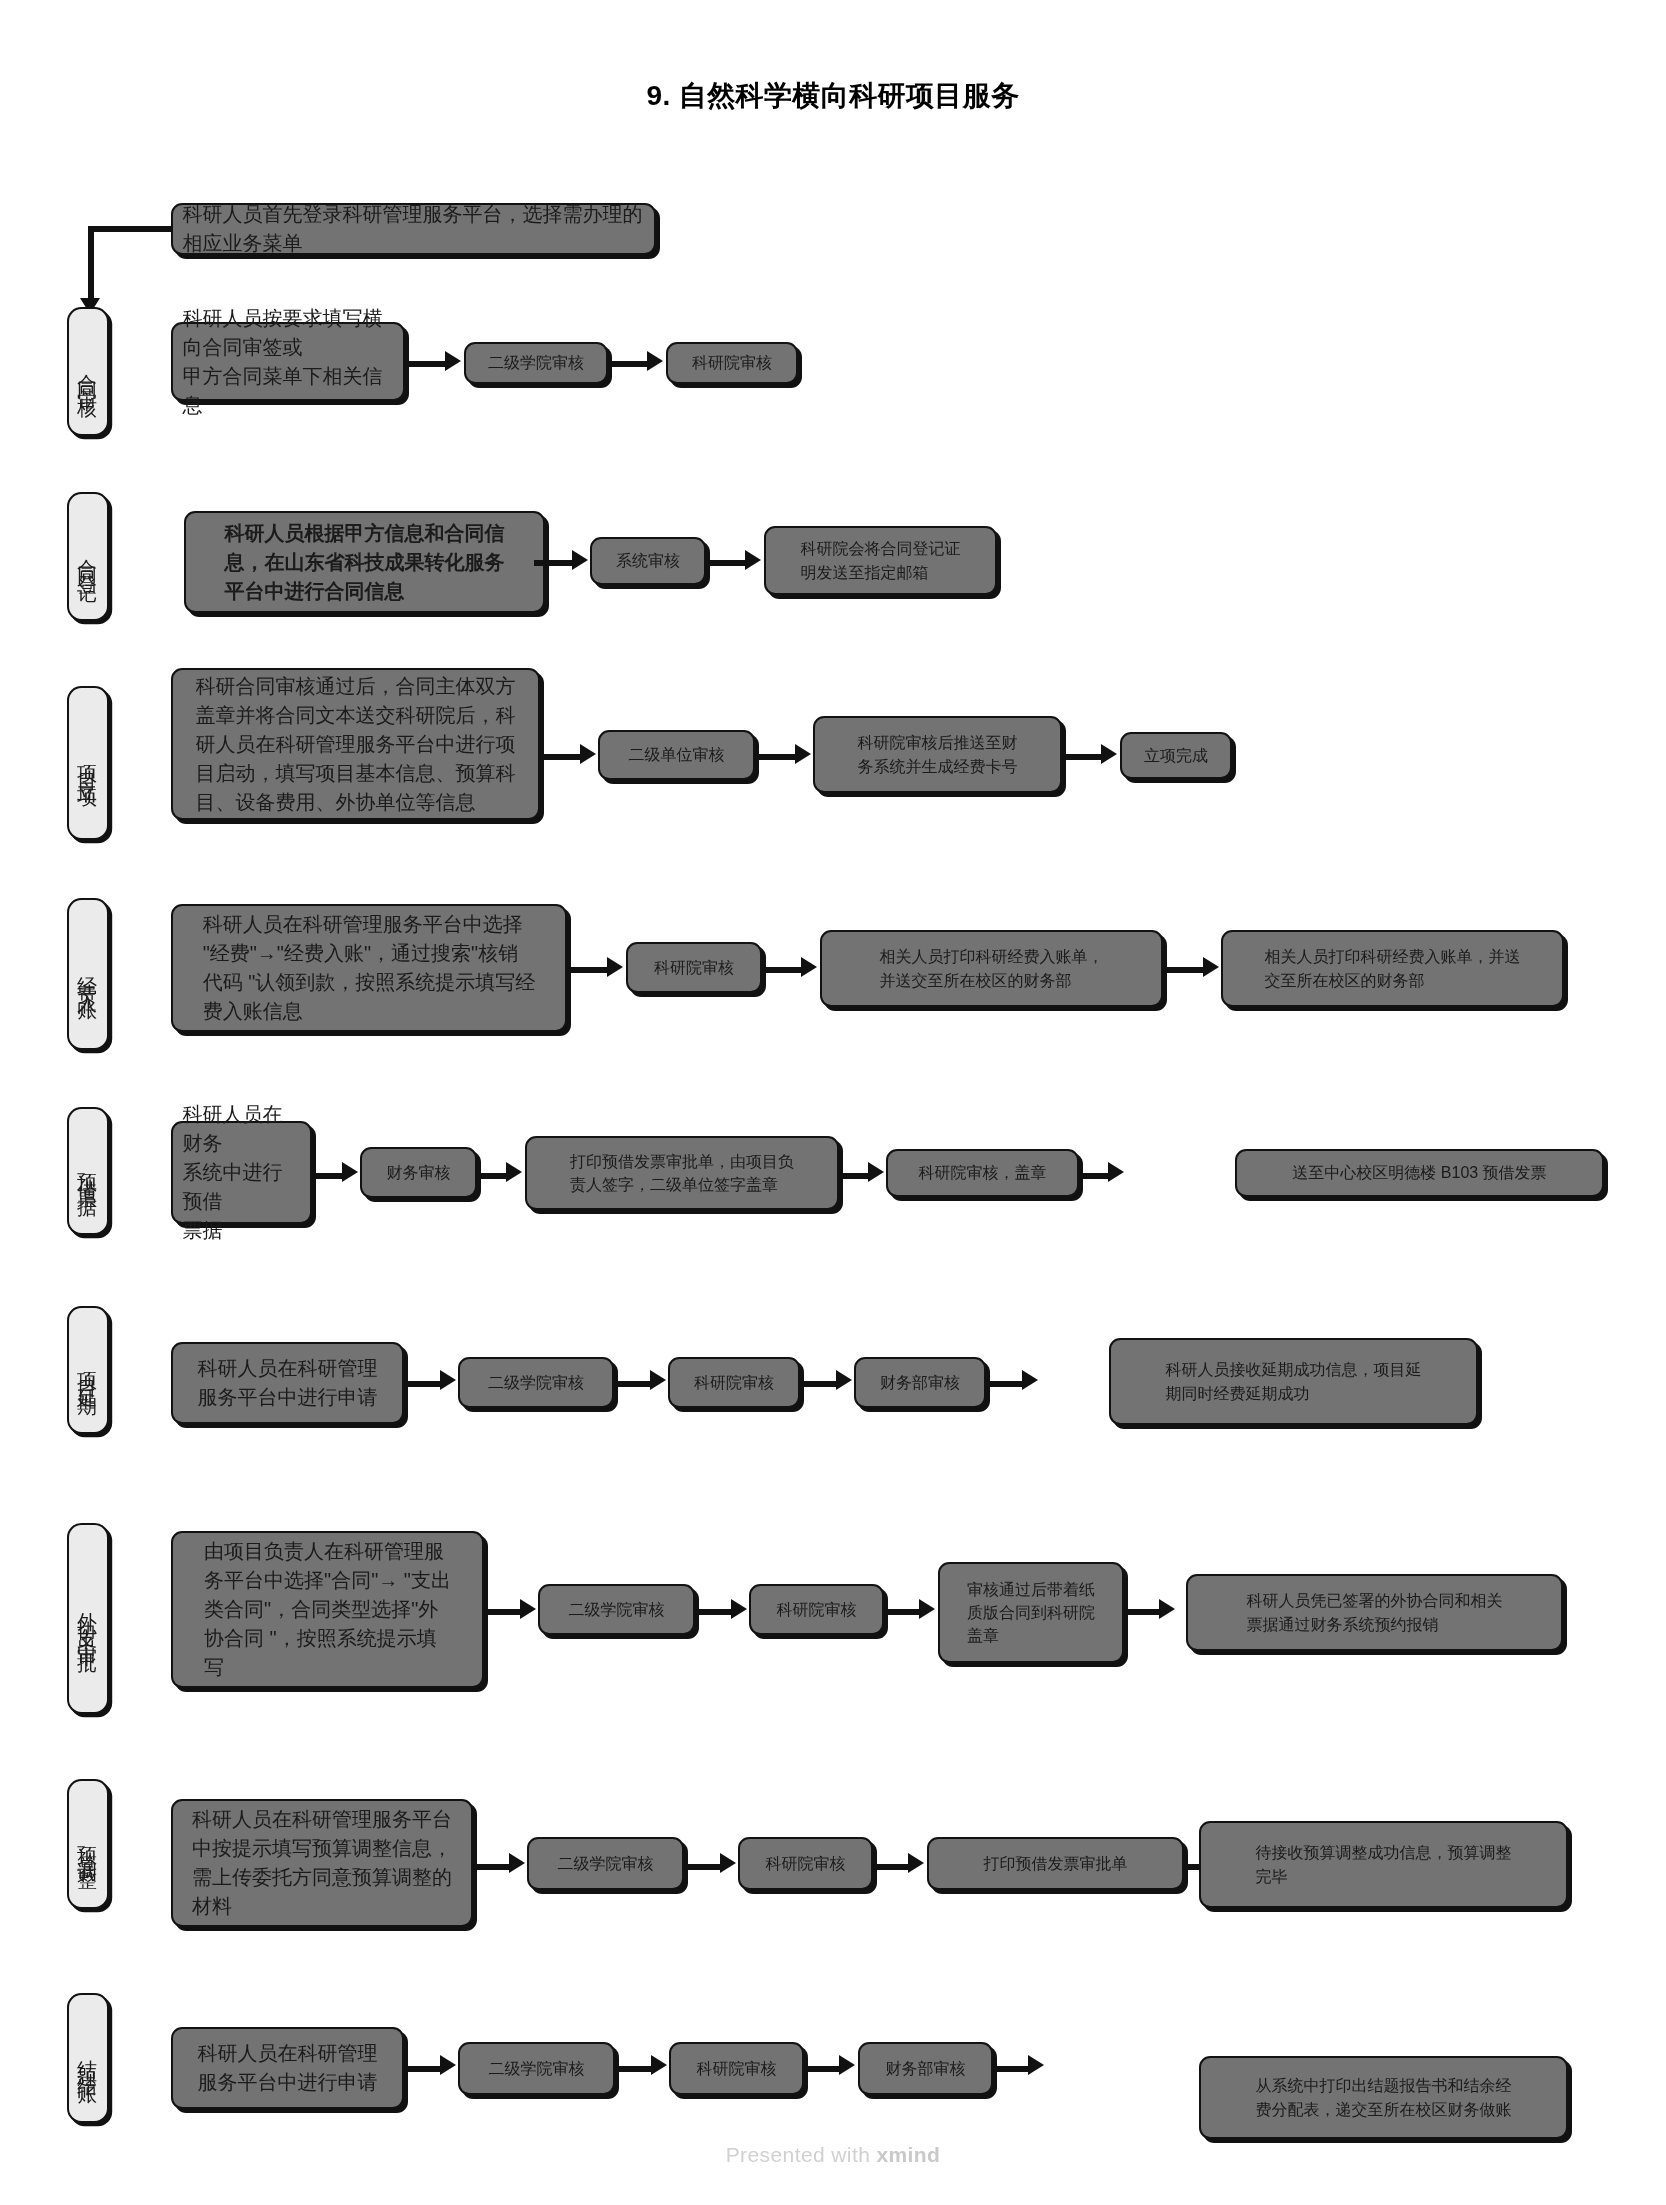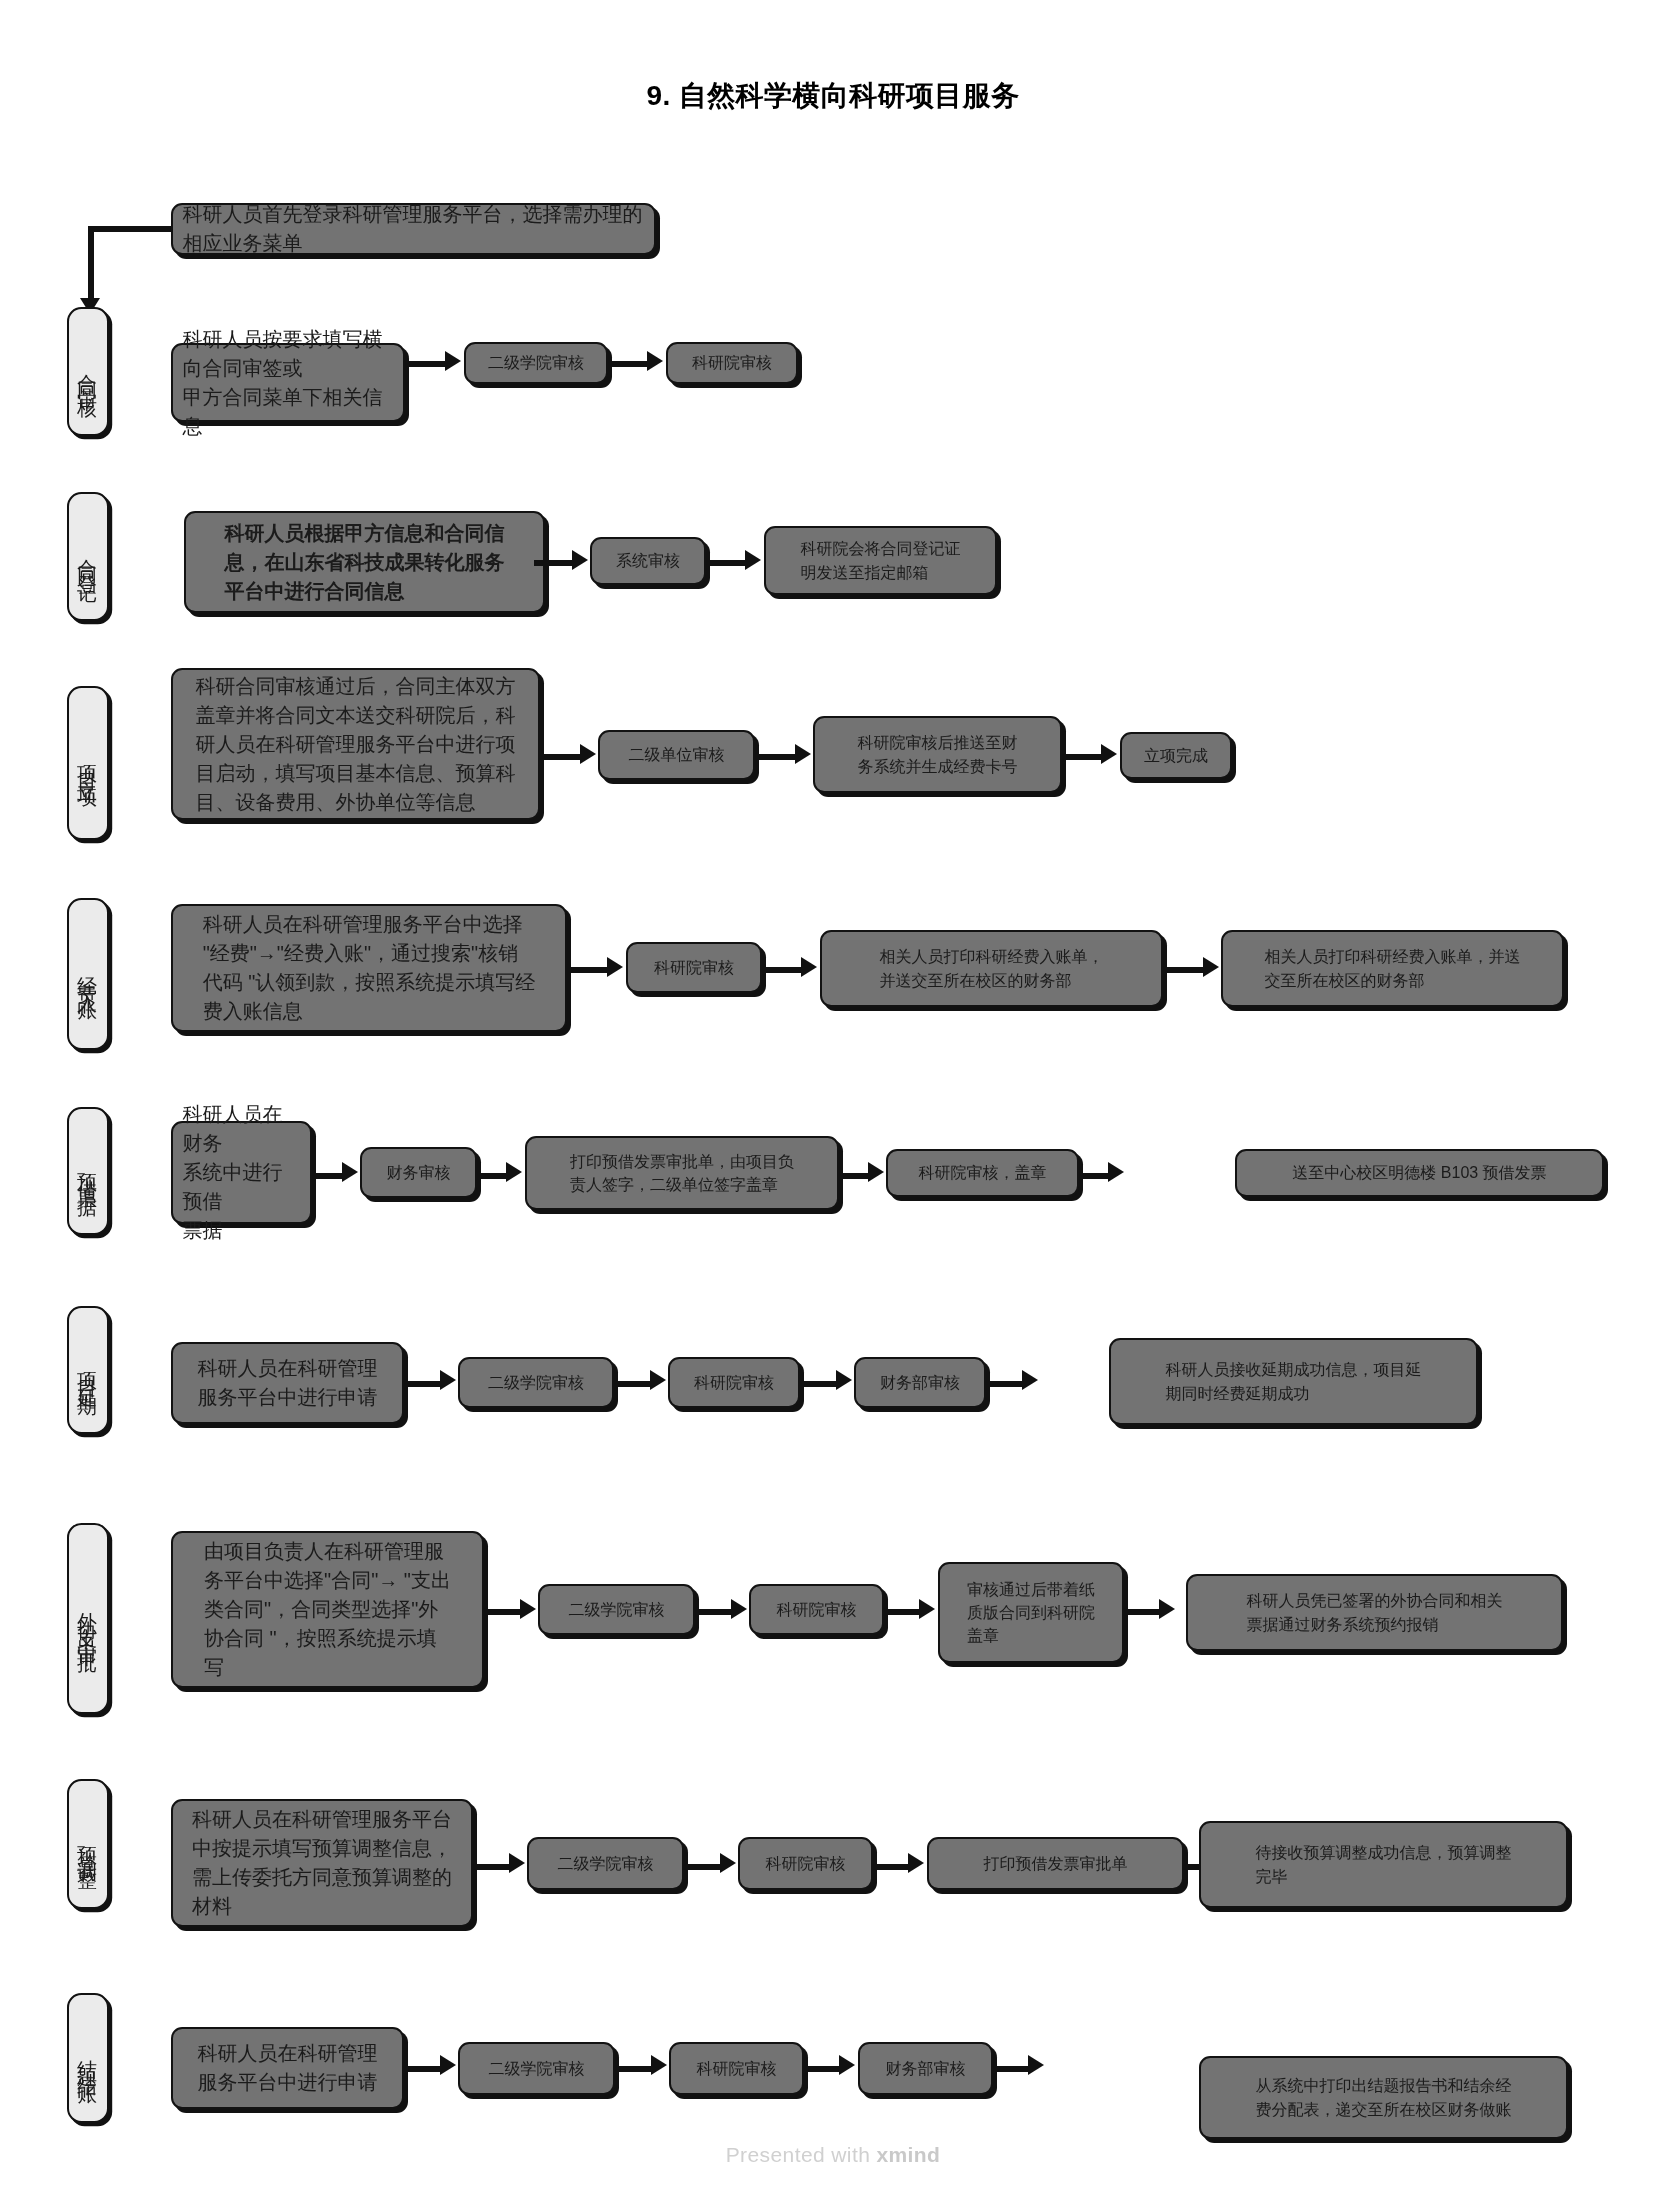--- a/index.html
+++ b/index.html
@@ -113,21 +113,21 @@
 <div id="title">9. 自然科学横向科研项目服务</div>
 
 <div class="node" style="left:171px; top:203px; width:485px; height:52px;">科研人员首先登录科研管理服务平台，选择需办理的相应业务菜单</div>
 
 <div class="hline" style="left:88px; top:226px; width:85px;"></div>
 <div class="vline" style="left:88px; top:226px; height:75px;"></div>
 <div class="arrow-down" style="left:80px; top:298px;"></div>
 
 <div class="stage-label" style="left:67px; top:307px; width:42px; height:129px;">合同审核</div>
 
-<div class="node" style="left:171px; top:343px; width:234px; height:79px;font-family:Liberation Serif, serif;">科研人员按要求填写横向合同审签或
+<div class="node" style="left:171px; top:322px; width:234px; height:79px;font-family:Liberation Serif, serif;">科研人员按要求填写横向合同审签或
 甲方合同菜单下相关信息</div>
 <div class="hline" style="left:408px; top:361px; width:39px;"></div>
 <div class="arrow-right" style="left:445px; top:351px;"></div>
 
 <div class="node small" style="left:464px; top:342px; width:144px; height:42px;">二级学院审核</div>
 <div class="hline" style="left:610px; top:361px; width:39px;"></div>
 <div class="arrow-right" style="left:647px; top:351px;"></div>
 
 <div class="node small" style="left:666px; top:342px; width:132px; height:42px;">科研院审核</div>
 

